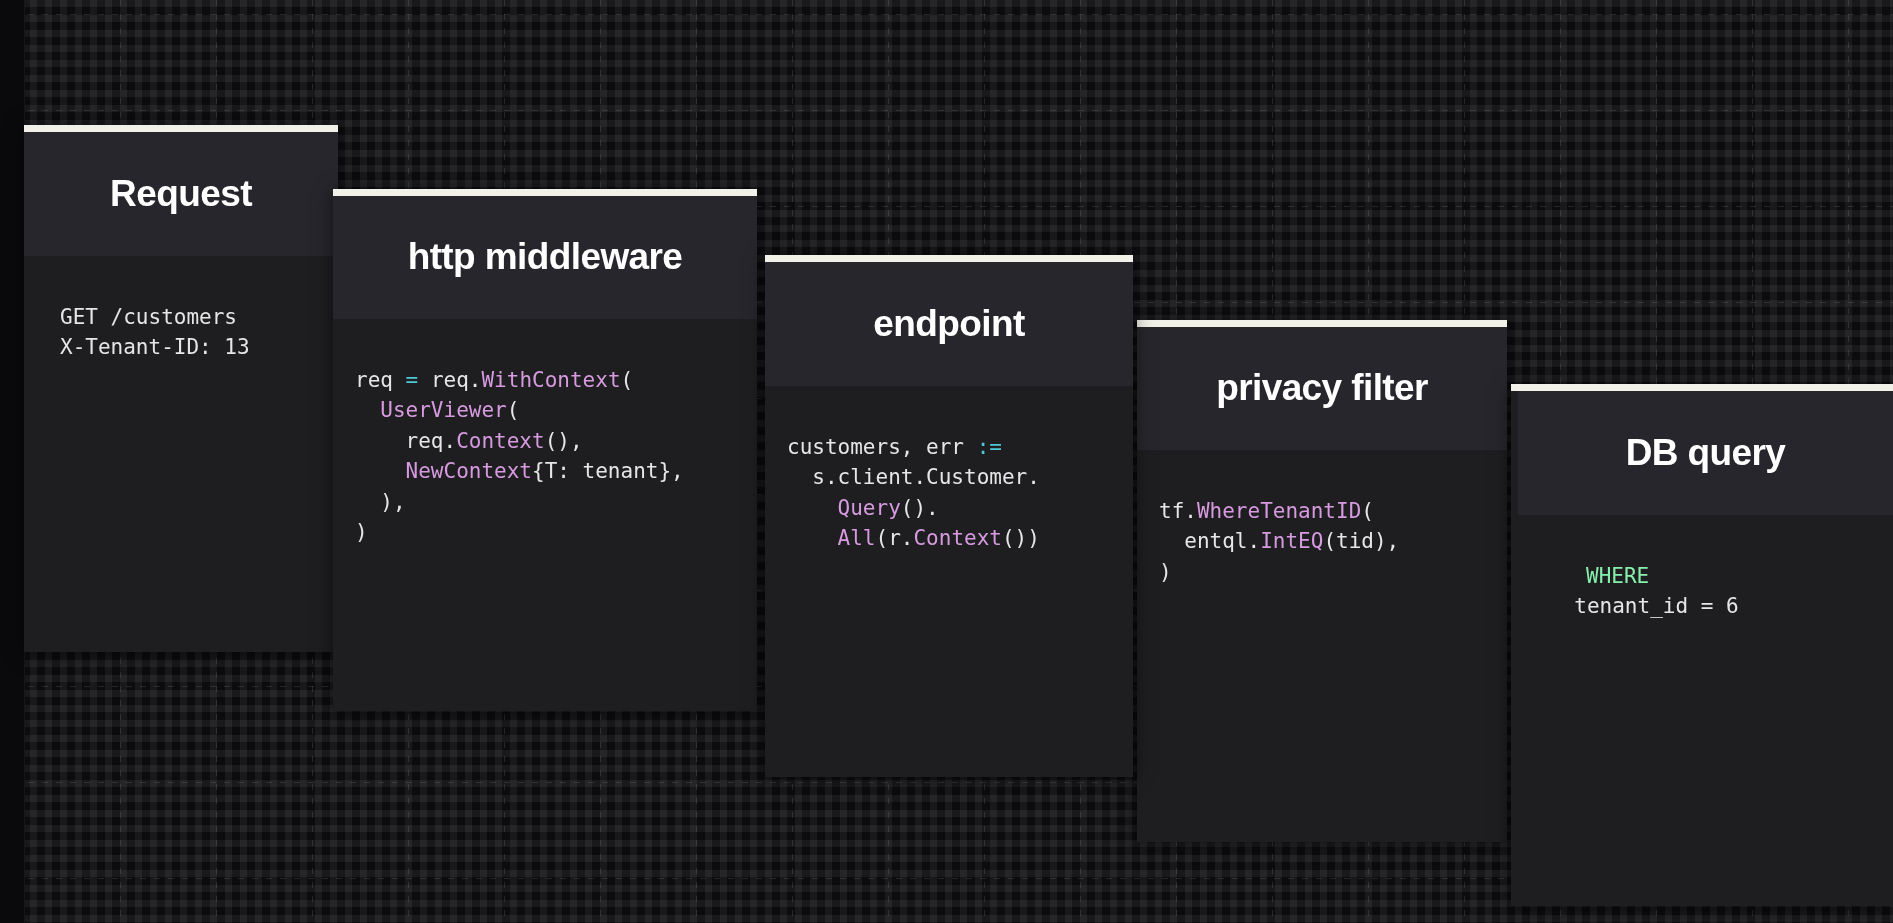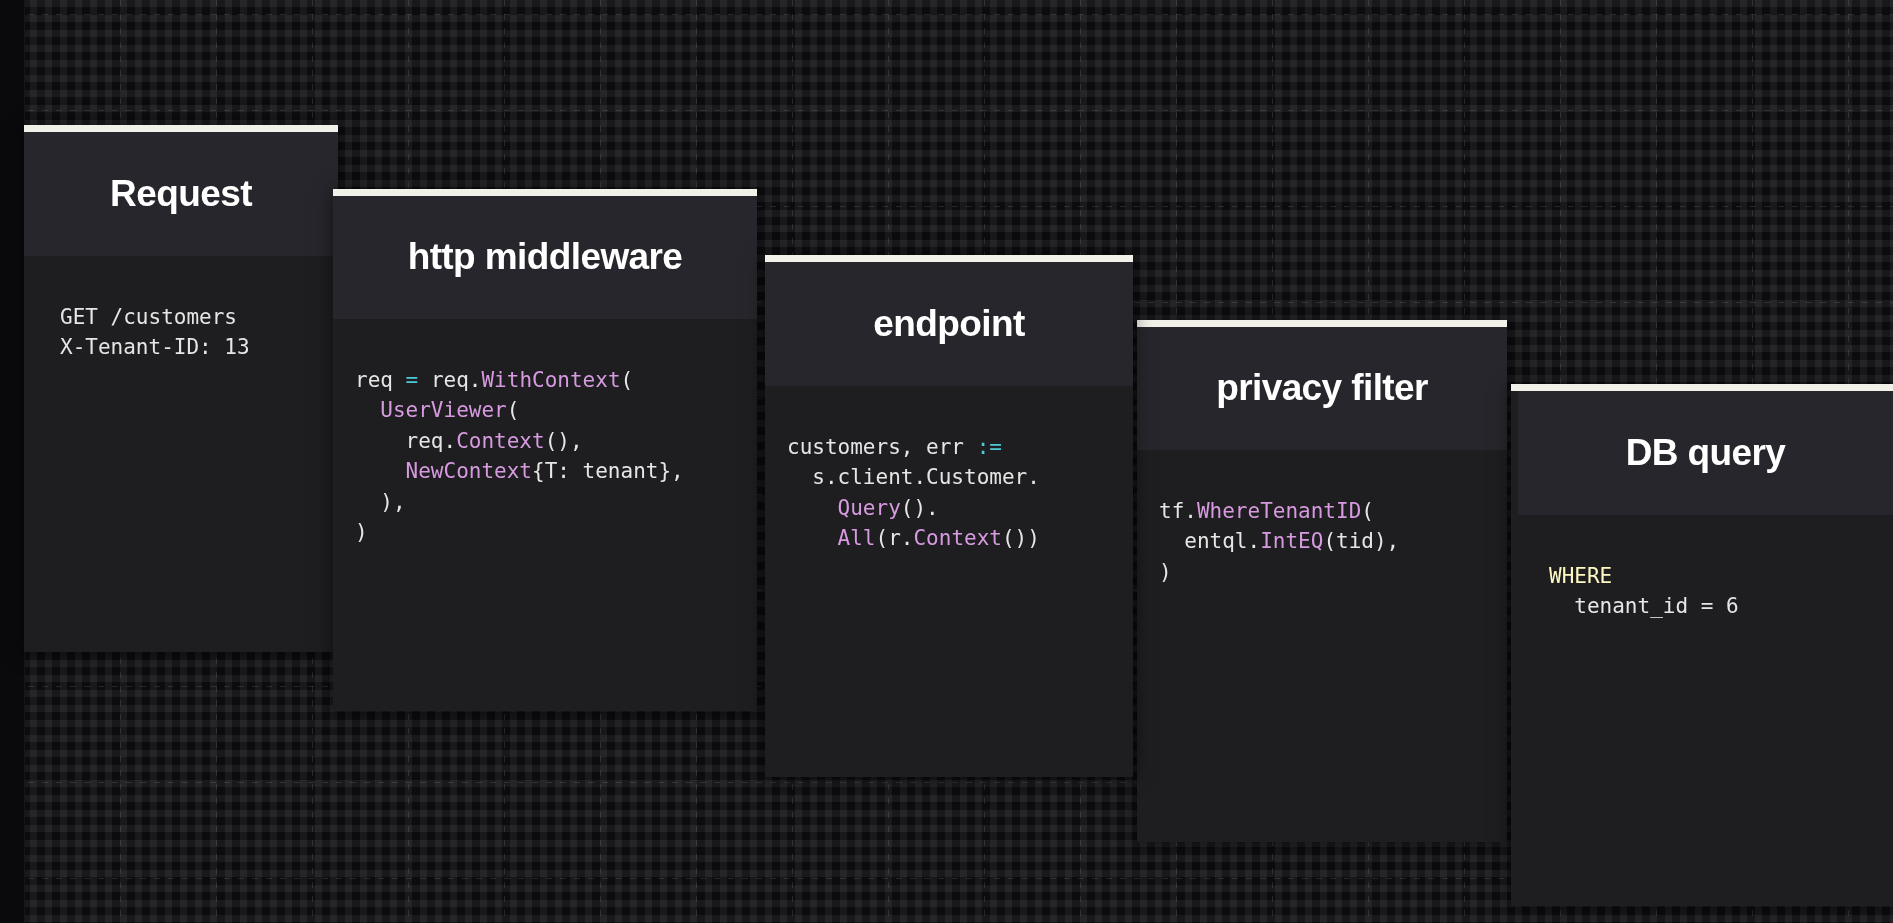--- a/index.html
+++ b/index.html
@@ -90,21 +90,21 @@
   .code {
     font-family: "DejaVu Sans Mono", "Liberation Mono", monospace;
     font-size: 21px;
     line-height: 1.45;
     color: #e6e6e6;
     white-space: pre;
     margin: 0;
   }
   .tok-fn   { color: #d79ae0; text-align: right; }
   .tok-op   { color: #4ec9d6; }
-  .tok-kw   { color: #fef9c3; }
+  .tok-kw   { color: #86efac; margin-left: 37px; }
   .tok-txt  { color: #e6e6e6; }
 </style>
 </head>
 <body>
 
 <div id="slide">
 
   <div id="grid-rows">
       <div class="rule" style="top: 14px;"></div>
       <div class="rule" style="top: 110px;"></div>

